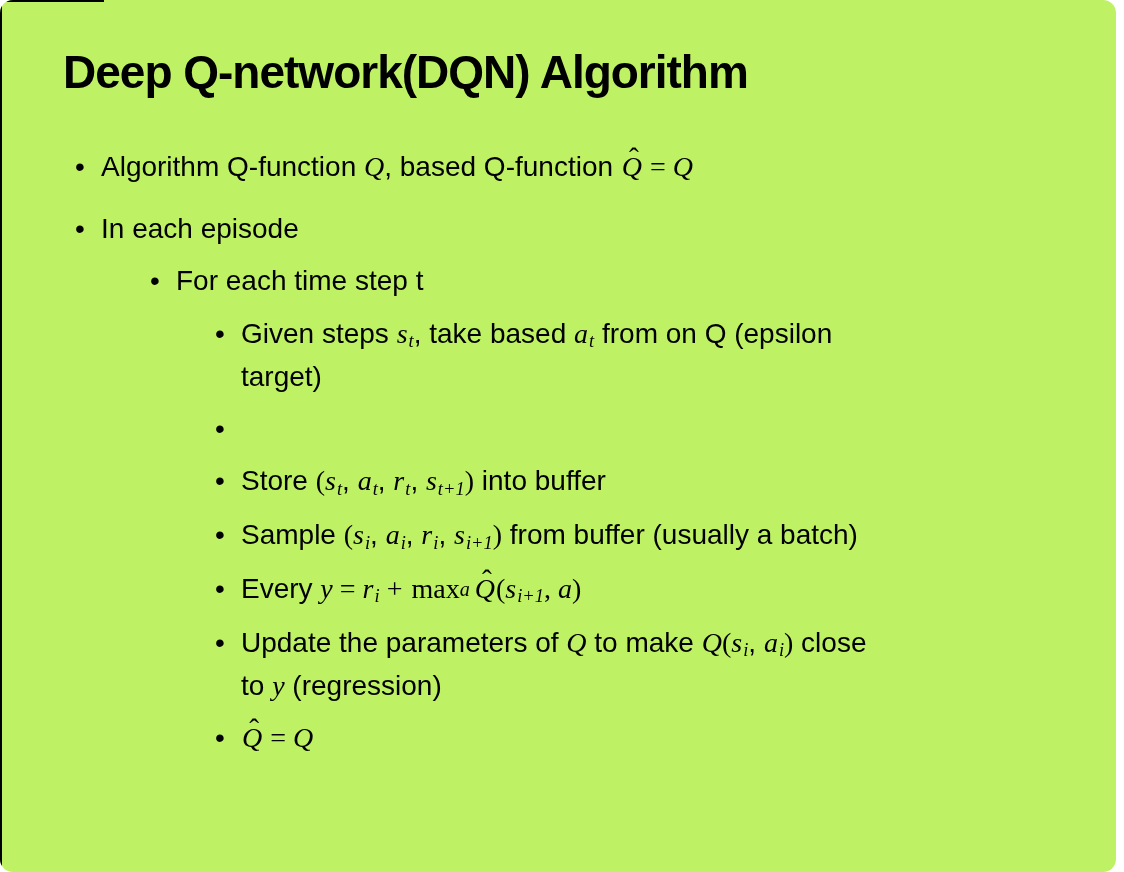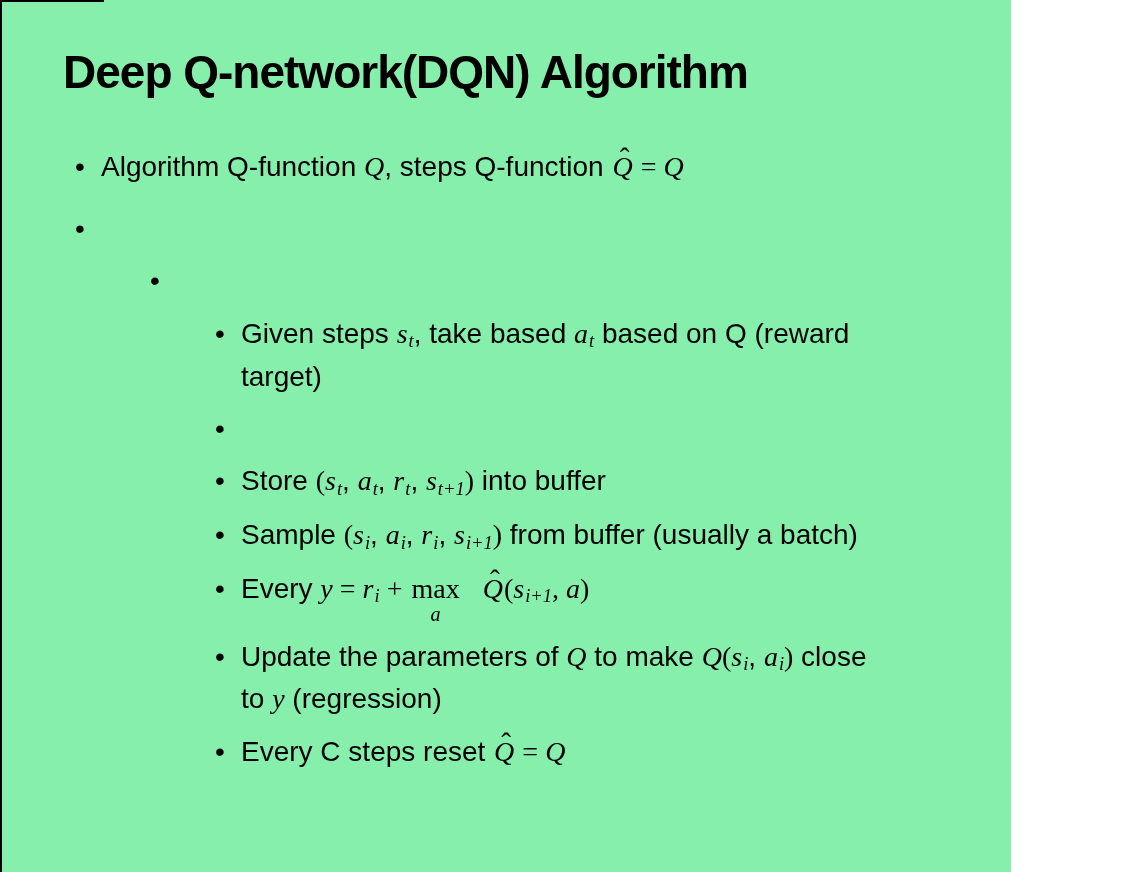--- a/index.html
+++ b/index.html
@@ -1,22 +1,23 @@
 <!DOCTYPE html>
 <html><head>
 <meta charset="utf-8">
 <style>
   html,body{margin:0;padding:0;background:#fff;}
   .slide{
     position:relative;
-    width:1011px;height:872px;
-    background:#86efac;
+    width:1116px;height:872px;
+    background:#bef264;
     overflow:hidden;
     font-family:"Liberation Sans","DejaVu Sans",sans-serif;
     color:#000;
+    border-radius:13px;
   }
   .edge-left{position:absolute;left:0;top:0;width:2px;height:872px;background:#000;}
   .edge-top{position:absolute;left:0;top:0;width:104px;height:2px;background:#000;}
 
   .title{
     margin:44px 40px 0 63px;
     font-size:46px;
     font-weight:bold;
     letter-spacing:-1px;
     line-height:1.25;
@@ -68,24 +69,24 @@
     left:0.14em;
     right:0;
     text-align:center;
     font-family:"Liberation Serif","DejaVu Serif",serif;
     font-style:normal;
     font-size:1.05em;
     line-height:1;
   }
   .maxop{
     display:inline-flex;
-    flex-direction:column;
+    flex-direction:row;
     align-items:center;
     line-height:1;
-    margin:0 22px 0 2px;
+    margin:0 4px 0 2px;
   }
   .maxop-op{
     font-family:"Liberation Serif","DejaVu Serif",serif;
     line-height:1.05;
   }
   .maxop-under{
     font-family:"Liberation Serif","DejaVu Serif",serif;
     font-style:italic;
     font-size:0.72em;
     line-height:1;
@@ -99,36 +100,42 @@
   <div class="edge-left"></div>
   <div class="edge-top"></div>
 
   <div class="title">Deep Q-network(DQN) Algorithm</div>
 
   <div class="bullets">
 
     <div class="line lvl1 gap-lg">
       <span class="marker">•</span>
       <span class="content">
-        <span class="t">Algorithm Q-function </span><span class="mvar">Q</span><span class="t">, steps Q-function </span><span class="mhat"><span class="hat-mark">ˆ</span><span class="mvar">Q</span></span><span class="mtext"> = </span><span class="mvar">Q</span>
+        <span class="t">Algorithm Q-function </span><span class="mvar">Q</span><span class="t">, based Q-function </span><span class="mhat"><span class="hat-mark">ˆ</span><span class="mvar">Q</span></span><span class="mtext"> = </span><span class="mvar">Q</span>
       </span>
     </div>
 
     <div class="line lvl1">
       <span class="marker">•</span>
+      <span class="content">
+        <span class="t">In each episode</span>
+      </span>
     </div>
 
     <div class="line lvl2">
       <span class="marker">•</span>
+      <span class="content">
+        <span class="t">For each time step t</span>
+      </span>
     </div>
 
     <div class="line lvl3">
       <span class="marker">•</span>
       <span class="content">
-        <span class="t">Given steps </span><span class="mgroup"><span class="mvar">s</span><span class="msub">t</span></span><span class="t">, take based </span><span class="mgroup"><span class="mvar">a</span><span class="msub">t</span></span><span class="t"> based on Q (reward</span><br><span class="t">target)</span>
+        <span class="t">Given steps </span><span class="mgroup"><span class="mvar">s</span><span class="msub">t</span></span><span class="t">, take based </span><span class="mgroup"><span class="mvar">a</span><span class="msub">t</span></span><span class="t"> from on Q (epsilon</span><br><span class="t">target)</span>
       </span>
     </div>
 
     <div class="line lvl3">
       <span class="marker">•</span>
     </div>
 
     <div class="line lvl3">
       <span class="marker">•</span>
       <span class="content">
@@ -156,18 +163,18 @@
     <div class="line lvl3">
       <span class="marker">•</span>
       <span class="content">
         <span class="t">Update the parameters of </span><span class="mvar">Q</span><span class="t"> to make </span><span class="mvar">Q</span><span class="mtext">(</span><span class="mgroup"><span class="mvar">s</span><span class="msub">i</span></span><span class="t">, </span><span class="mgroup"><span class="mvar">a</span><span class="msub">i</span></span><span class="mtext">)</span><span class="t"> close</span><br><span class="t">to </span><span class="mvar">y</span><span class="t"> (regression)</span>
       </span>
     </div>
 
     <div class="line lvl3">
       <span class="marker">•</span>
       <span class="content">
-        <span class="t">Every C steps reset </span><span class="mhat"><span class="hat-mark">ˆ</span><span class="mvar">Q</span></span><span class="mtext"> = </span><span class="mvar">Q</span>
+        <span class="mhat"><span class="hat-mark">ˆ</span><span class="mvar">Q</span></span><span class="mtext"> = </span><span class="mvar">Q</span>
       </span>
     </div>
 
   </div>
 </div>
 
 </body></html>

